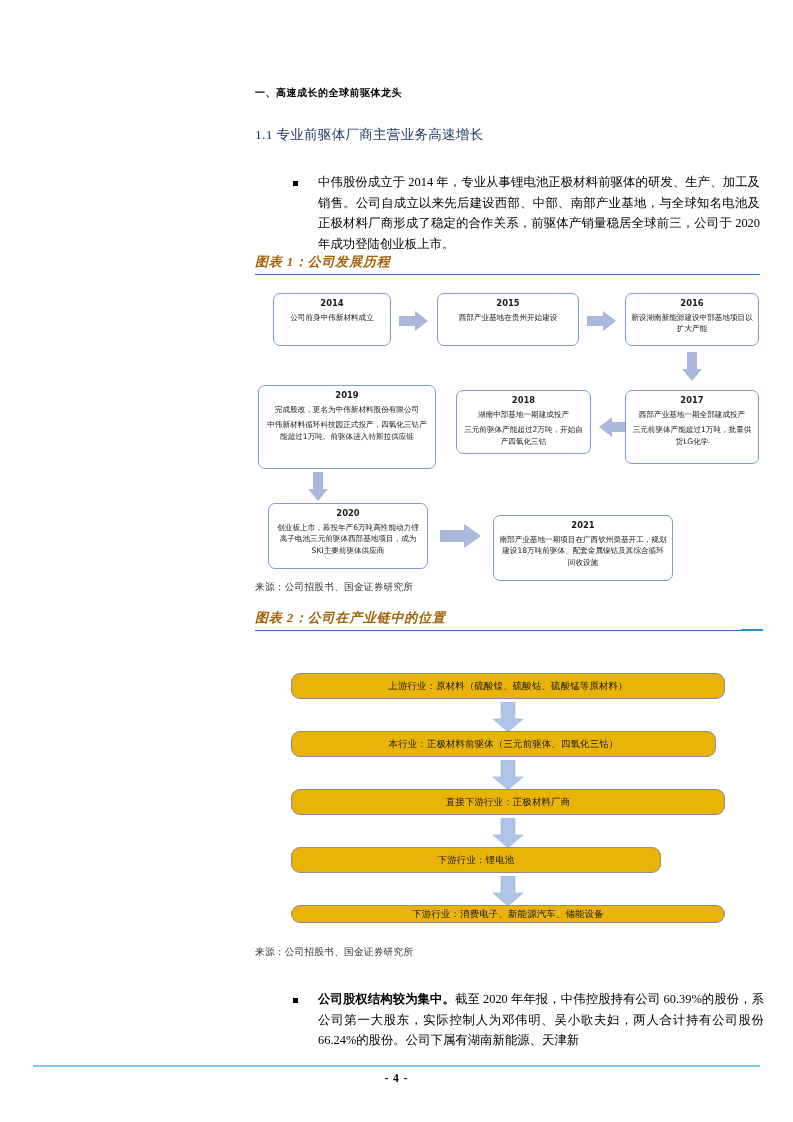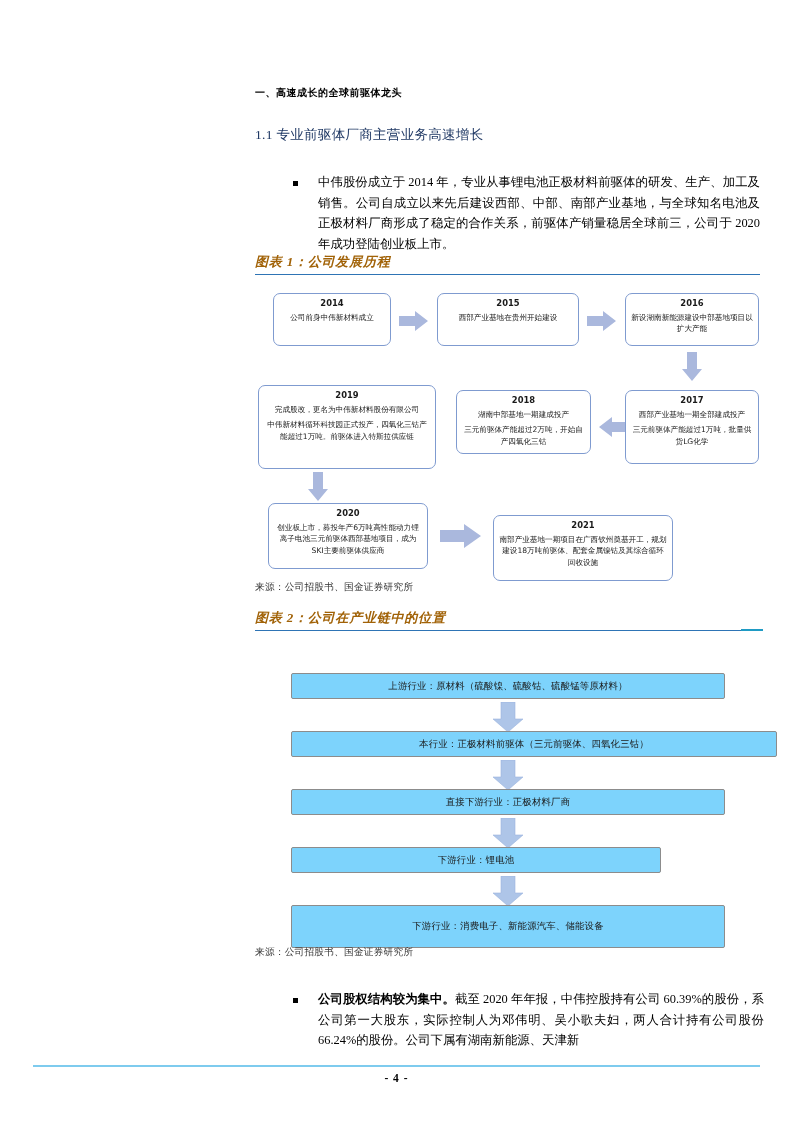--- a/index.html
+++ b/index.html
@@ -81,22 +81,22 @@
 
   
   .arrow-r{position:absolute;}
   .arrow-d{position:absolute;}
 
   
   .chbox{
     position:absolute;
     box-sizing:border-box;
     border:1px solid #8c8c8c;
-    border-radius:2px;
-    background:#7dd3fc;
+    border-radius:9px;
+    background:#eab308;
     font-family:"DejaVu Sans","Liberation Sans",sans-serif;
     font-size:9.4px;
     color:#1a1a1a;
     display:flex;align-items:center;justify-content:center;
     letter-spacing:.2px;
   }
 
   
   .foot-rule{
     position:absolute;left:33px;top:1065px;width:727px;height:2px;
@@ -196,39 +196,39 @@
     <span class="t">图表 2：公司在产业链中的位置</span>
   </div>
   <div class="tick" style="left:741px;top:629px;"></div>
 
   <div class="chbox" style="left:291px;top:673px;width:434px;height:26px;">上游行业：原材料（硫酸镍、硫酸钴、硫酸锰等原材料）</div>
 
   <svg class="arrow-d" style="left:492px;top:702px;" width="32" height="31" viewBox="0 0 32 31">
     <path d="M9 0 L23 0 L23 17 L31 17 L16 30 L1 17 L9 17 Z" fill="#aec5e8" stroke="#9ab4dd" stroke-width="0.6"></path>
   </svg>
 
-  <div class="chbox" style="left:291px;top:731px;width:486px;height:26px;">本行业：正极材料前驱体（三元前驱体、四氧化三钴）</div>
+  <div class="chbox" style="left:291px;top:731px;width:425px;height:26px;">本行业：正极材料前驱体（三元前驱体、四氧化三钴）</div>
 
   <svg class="arrow-d" style="left:492px;top:760px;" width="32" height="31" viewBox="0 0 32 31">
     <path d="M9 0 L23 0 L23 17 L31 17 L16 30 L1 17 L9 17 Z" fill="#aec5e8" stroke="#9ab4dd" stroke-width="0.6"></path>
   </svg>
 
   <div class="chbox" style="left:291px;top:789px;width:434px;height:26px;">直接下游行业：正极材料厂商</div>
 
   <svg class="arrow-d" style="left:492px;top:818px;" width="32" height="31" viewBox="0 0 32 31">
     <path d="M9 0 L23 0 L23 17 L31 17 L16 30 L1 17 L9 17 Z" fill="#aec5e8" stroke="#9ab4dd" stroke-width="0.6"></path>
   </svg>
 
   <div class="chbox" style="left:291px;top:847px;width:370px;height:26px;">下游行业：锂电池</div>
 
   <svg class="arrow-d" style="left:492px;top:876px;" width="32" height="31" viewBox="0 0 32 31">
     <path d="M9 0 L23 0 L23 17 L31 17 L16 30 L1 17 L9 17 Z" fill="#aec5e8" stroke="#9ab4dd" stroke-width="0.6"></path>
   </svg>
 
-  <div class="chbox" style="left:291px;top:905px;width:434px;height:43px;">下游行业：消费电子、新能源汽车、储能设备</div>
+  <div class="chbox" style="left:291px;top:905px;width:434px;height:18px;">下游行业：消费电子、新能源汽车、储能设备</div>
 
   <div class="src" style="left:255px;top:946px;">来源：公司招股书、国金证券研究所</div>
 
   <div class="bullet" style="left:293px;top:998px;"></div>
   <div class="para" style="left:318px;top:989px;width:446px;"><b>公司股权结构较为集中。</b><span>截至 2020 年年报，中伟控股持有公司 60.39%的股份，系公司第一大股东，实际控制人为邓伟明、吴小歌夫妇，两人合计持有公司股份 66.24%的股份。公司下属有湖南新能源、天津新</span></div>
 
   <div class="foot-rule"></div>
   <div class="foot-num">- 4 -</div>
 
 </div>

